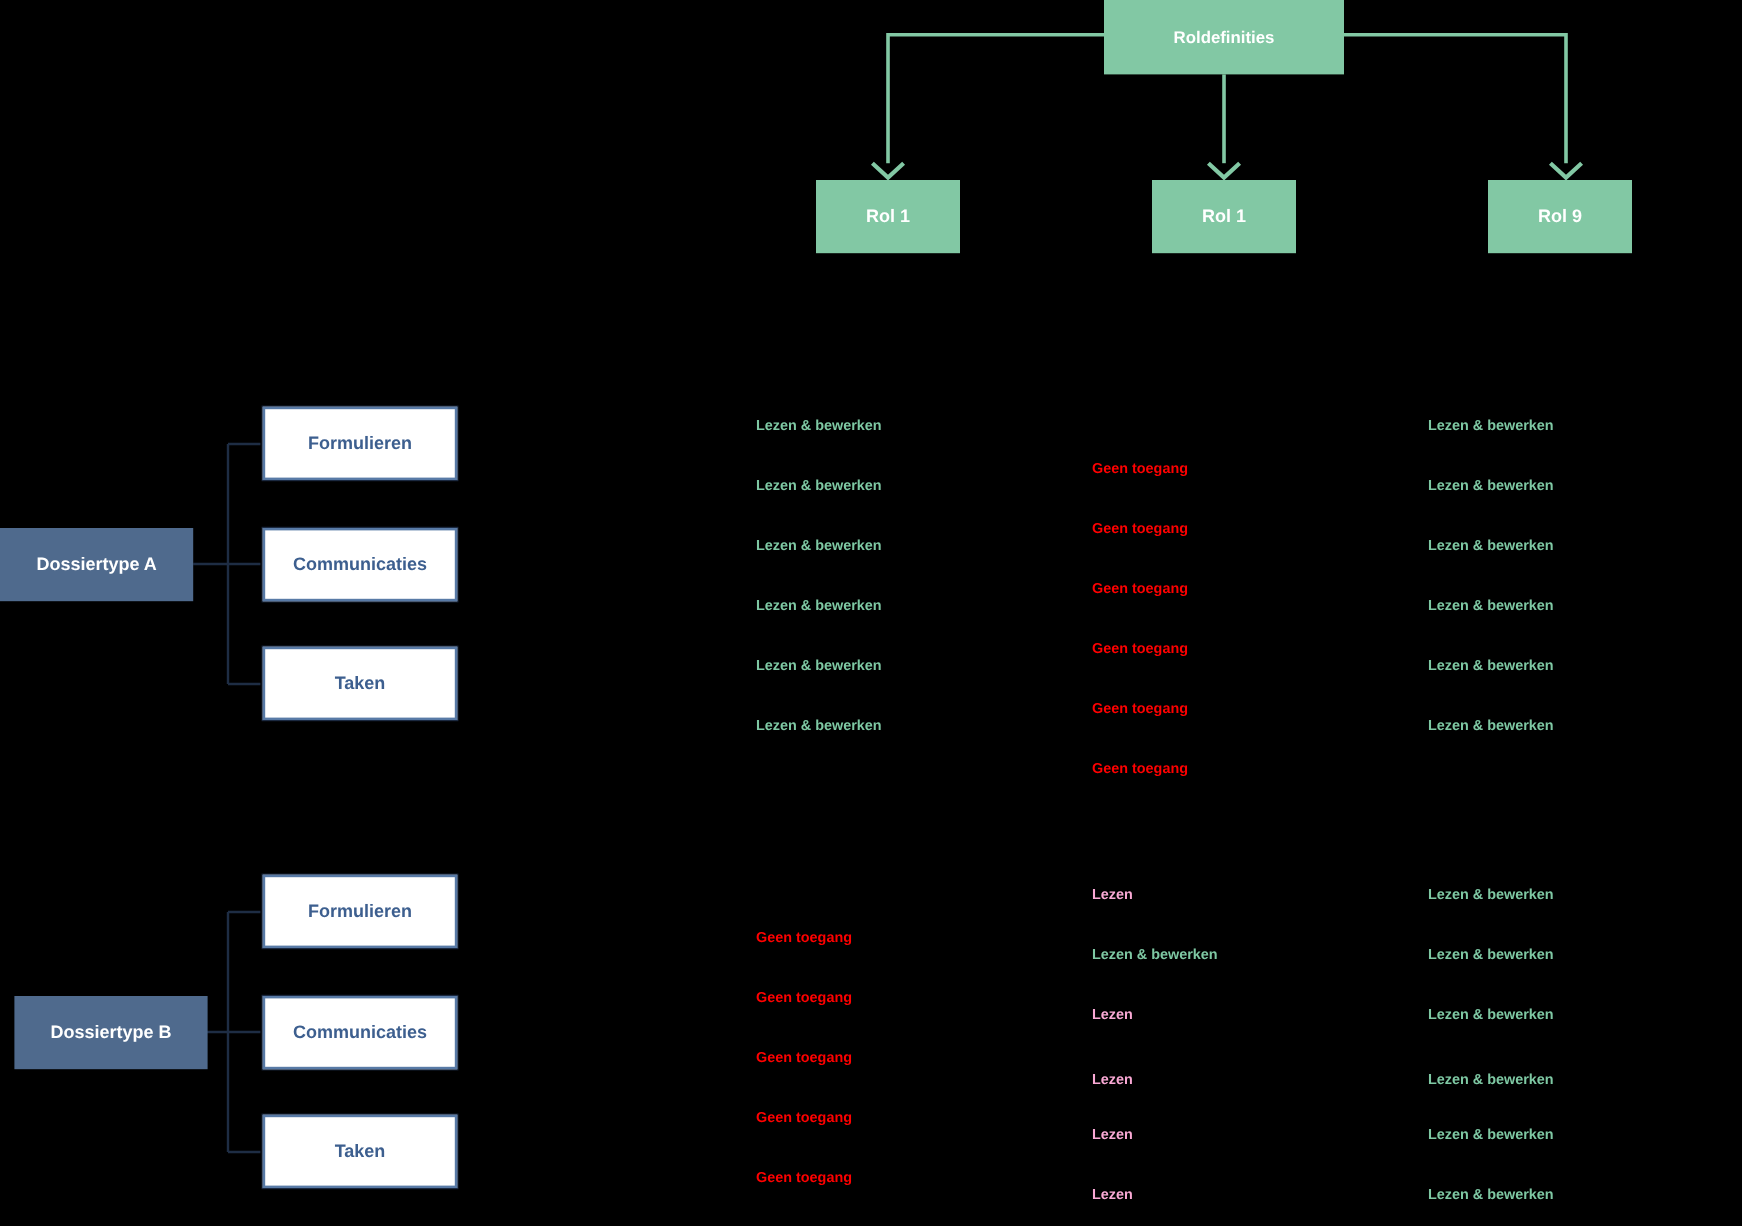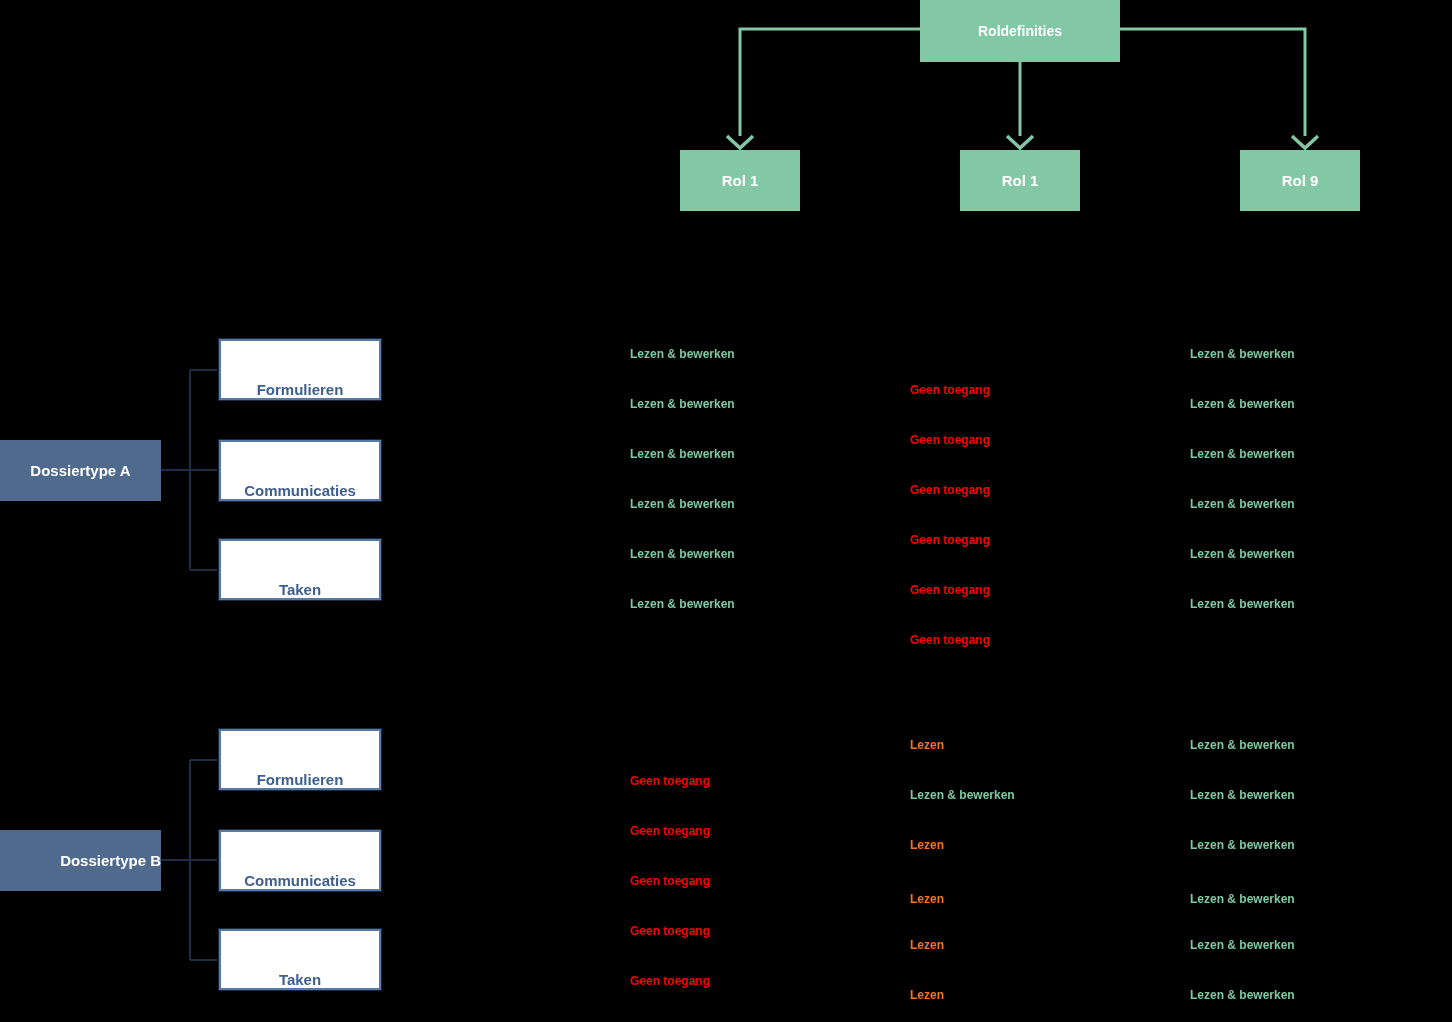--- a/index.html
+++ b/index.html
@@ -10,29 +10,29 @@
   .connectors{position:absolute;left:0;top:0;}
   .node{
     position:absolute;display:flex;align-items:center;justify-content:center;
     font-weight:700;box-sizing:border-box;text-align:center;
   }
   .green-node{background:#82C8A4;color:#ffffff;font-size:15px;}
   .root-node{font-size:14px;}
   .steel-node{background:#4F6A8D;color:#ffffff;font-size:15px;}
   .white-node{
     background:#ffffff;border:2px solid #587AA6;box-shadow:0 0 0 1px #1B2940;
-    color:#3D5F8F;font-size:15px;align-items:flex-end;
+    color:#3D5F8F;font-size:15px;
   }
   .perm{
     position:absolute;width:220px;text-align:left;
     font-size:12px;font-weight:700;line-height:16px;white-space:nowrap;
   }
   .allow{color:#7EC8A3;}
   .deny{color:#FF0000;margin-top:36px;}
-  .read{color:#f97316;}
+  .read{color:#f9a8d4;}
 </style>
 </head>
 <body>
 
 <div class="canvas">
 
   <svg class="connectors" width="1452" height="1022" viewBox="0 0 1452 1022">
 
     <path d="M161 470 H190 M190 370 V570 M190 370 H217 M190 470 H217 M190 570 H217" stroke="#1E2D44" stroke-width="2" fill="none"></path>
     <path d="M161 860 H190 M190 760 V960 M190 760 H217 M190 860 H217 M190 960 H217" stroke="#1E2D44" stroke-width="2" fill="none"></path>
@@ -55,21 +55,21 @@
   <div class="node green-node" style="left:960px;top:150px;width:120px;height:61px;">
     <span>Rol 1</span>
   </div>
   <div class="node green-node" style="left:1240px;top:150px;width:120px;height:61px;">
     <span>Rol 9</span>
   </div>
 
   <div class="node steel-node" style="left:0;top:440px;width:161px;height:61px;">
     <span>Dossiertype A</span>
   </div>
-  <div class="node steel-node" style="left:0;top:830px;width:161px;height:61px;justify-content:flex-end;">
+  <div class="node steel-node" style="left:12px;top:830px;width:161px;height:61px;">
     <span>Dossiertype B</span>
   </div>
 
   <div class="node white-node" style="left:219px;top:339px;width:162px;height:61px;">
     <span>Formulieren</span>
   </div>
   <div class="node white-node" style="left:219px;top:440px;width:162px;height:61px;">
     <span>Communicaties</span>
   </div>
   <div class="node white-node" style="left:219px;top:539px;width:162px;height:61px;">

